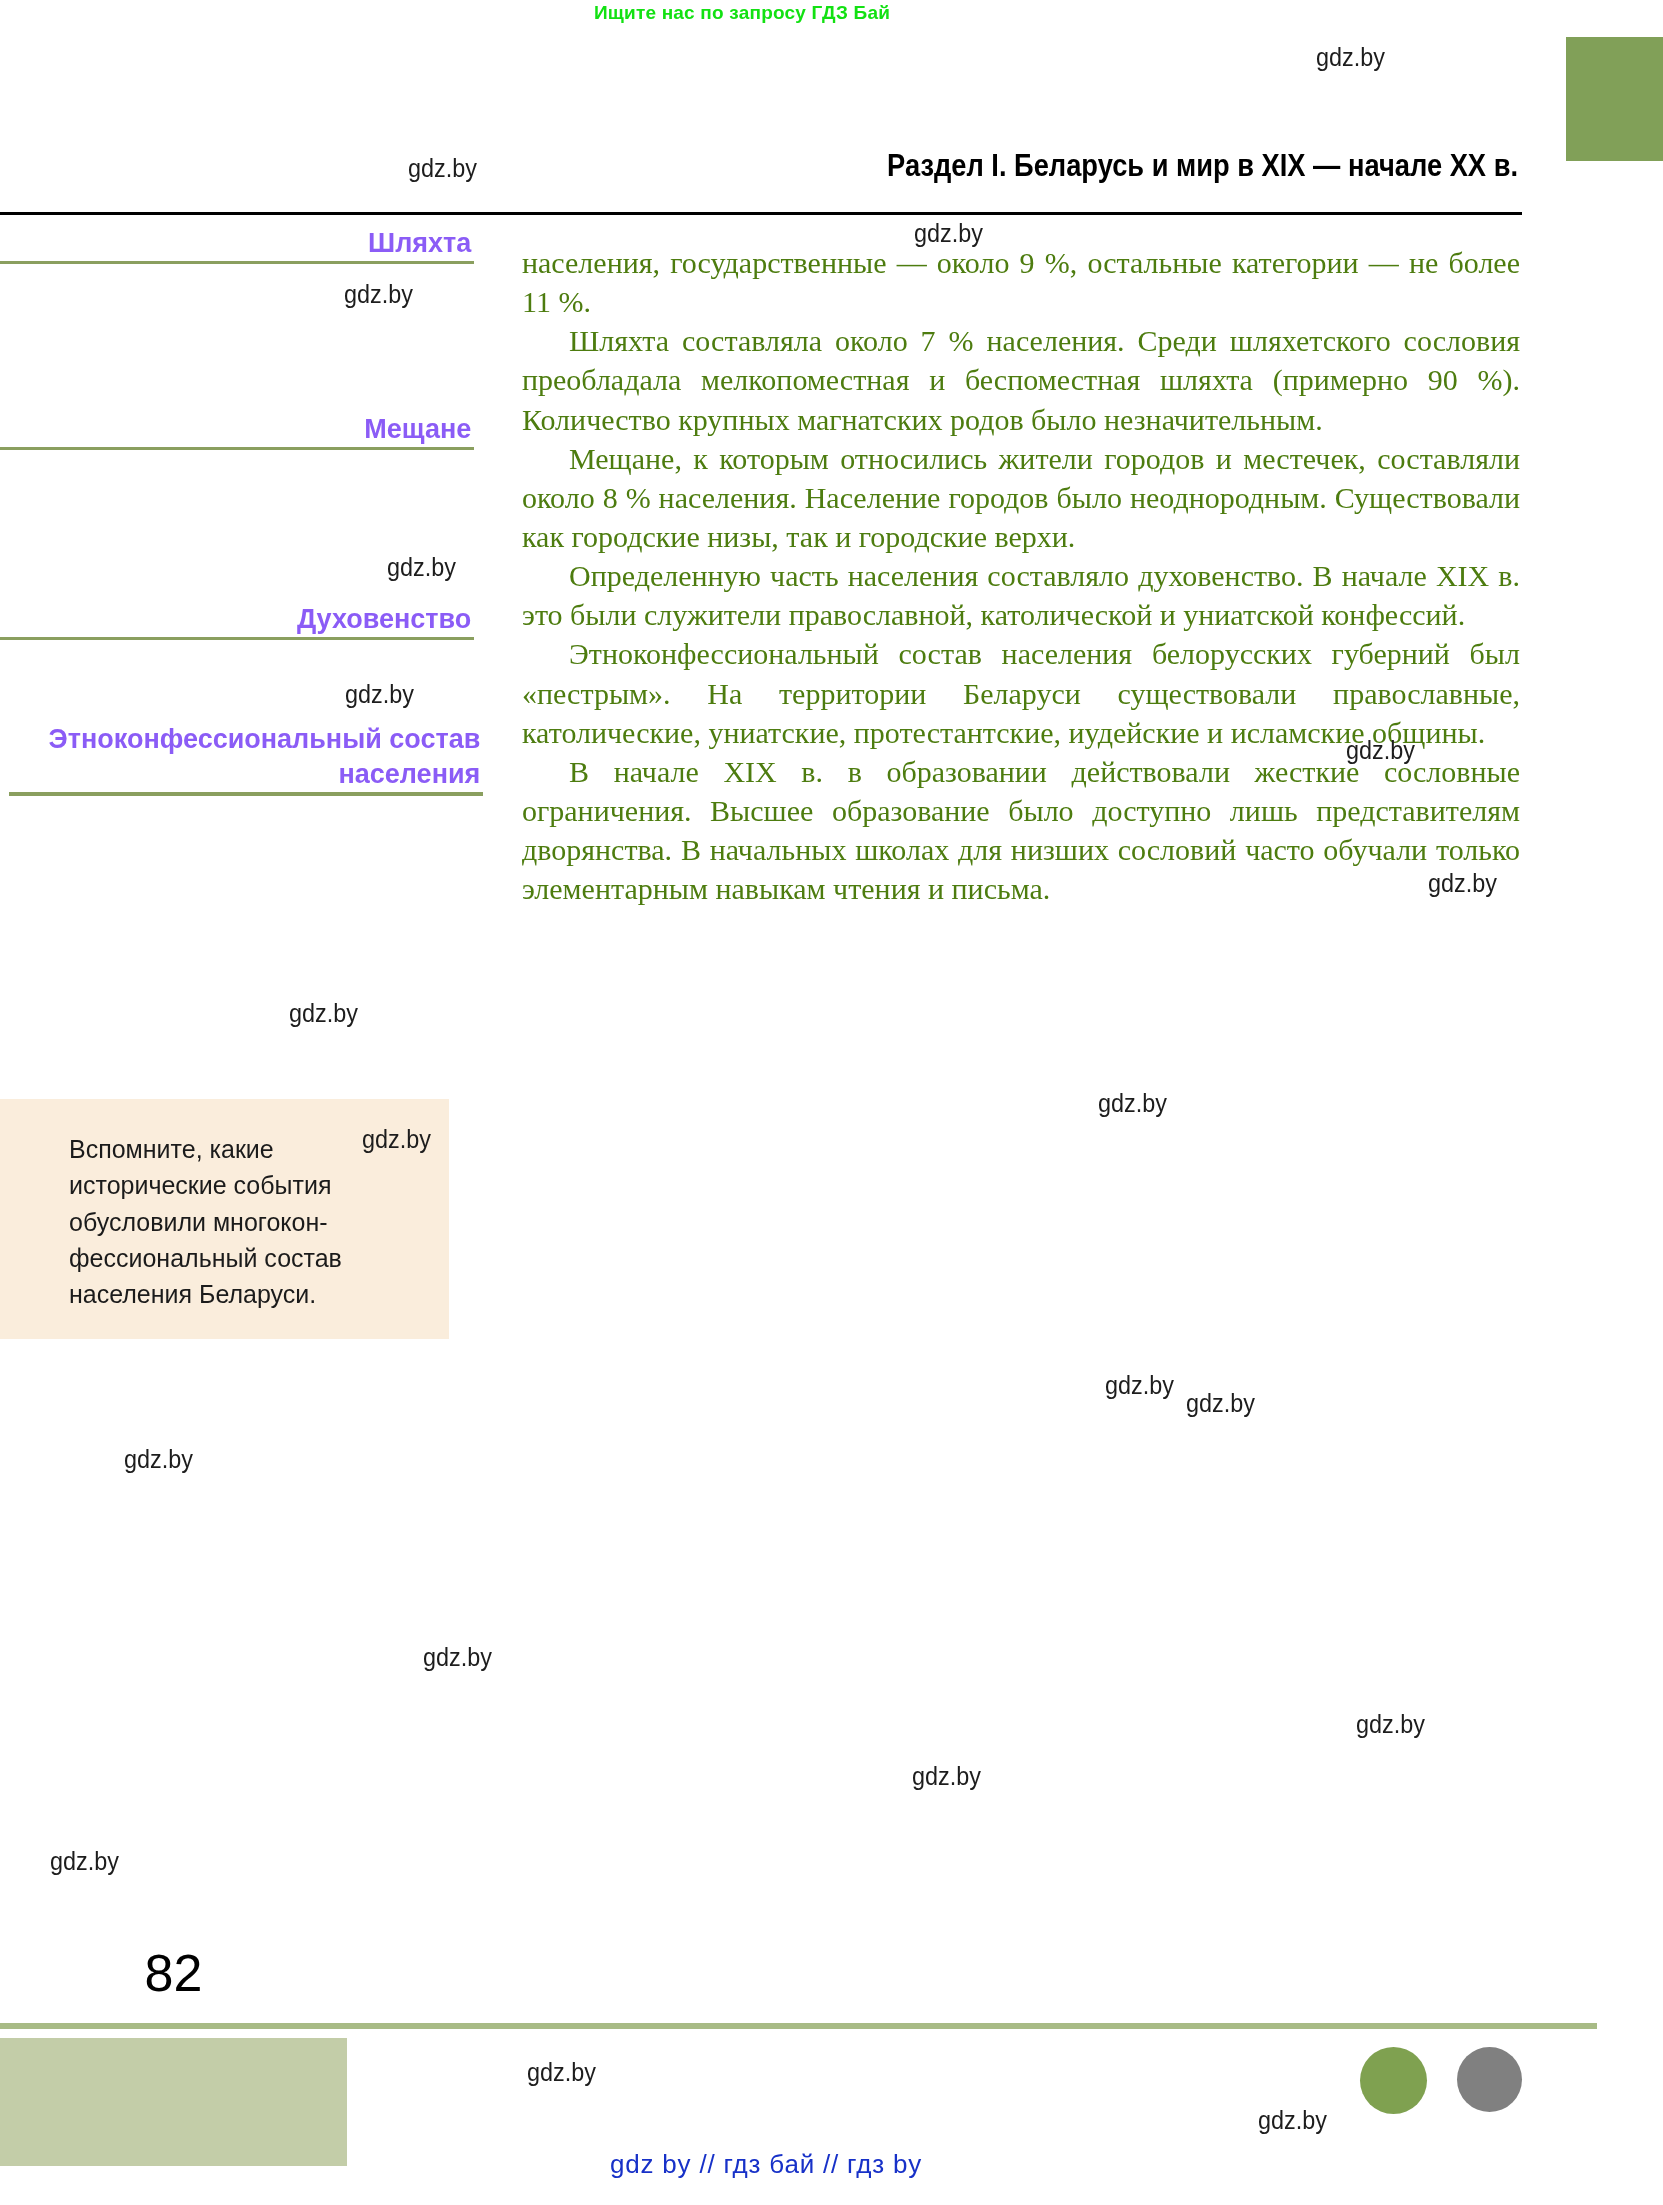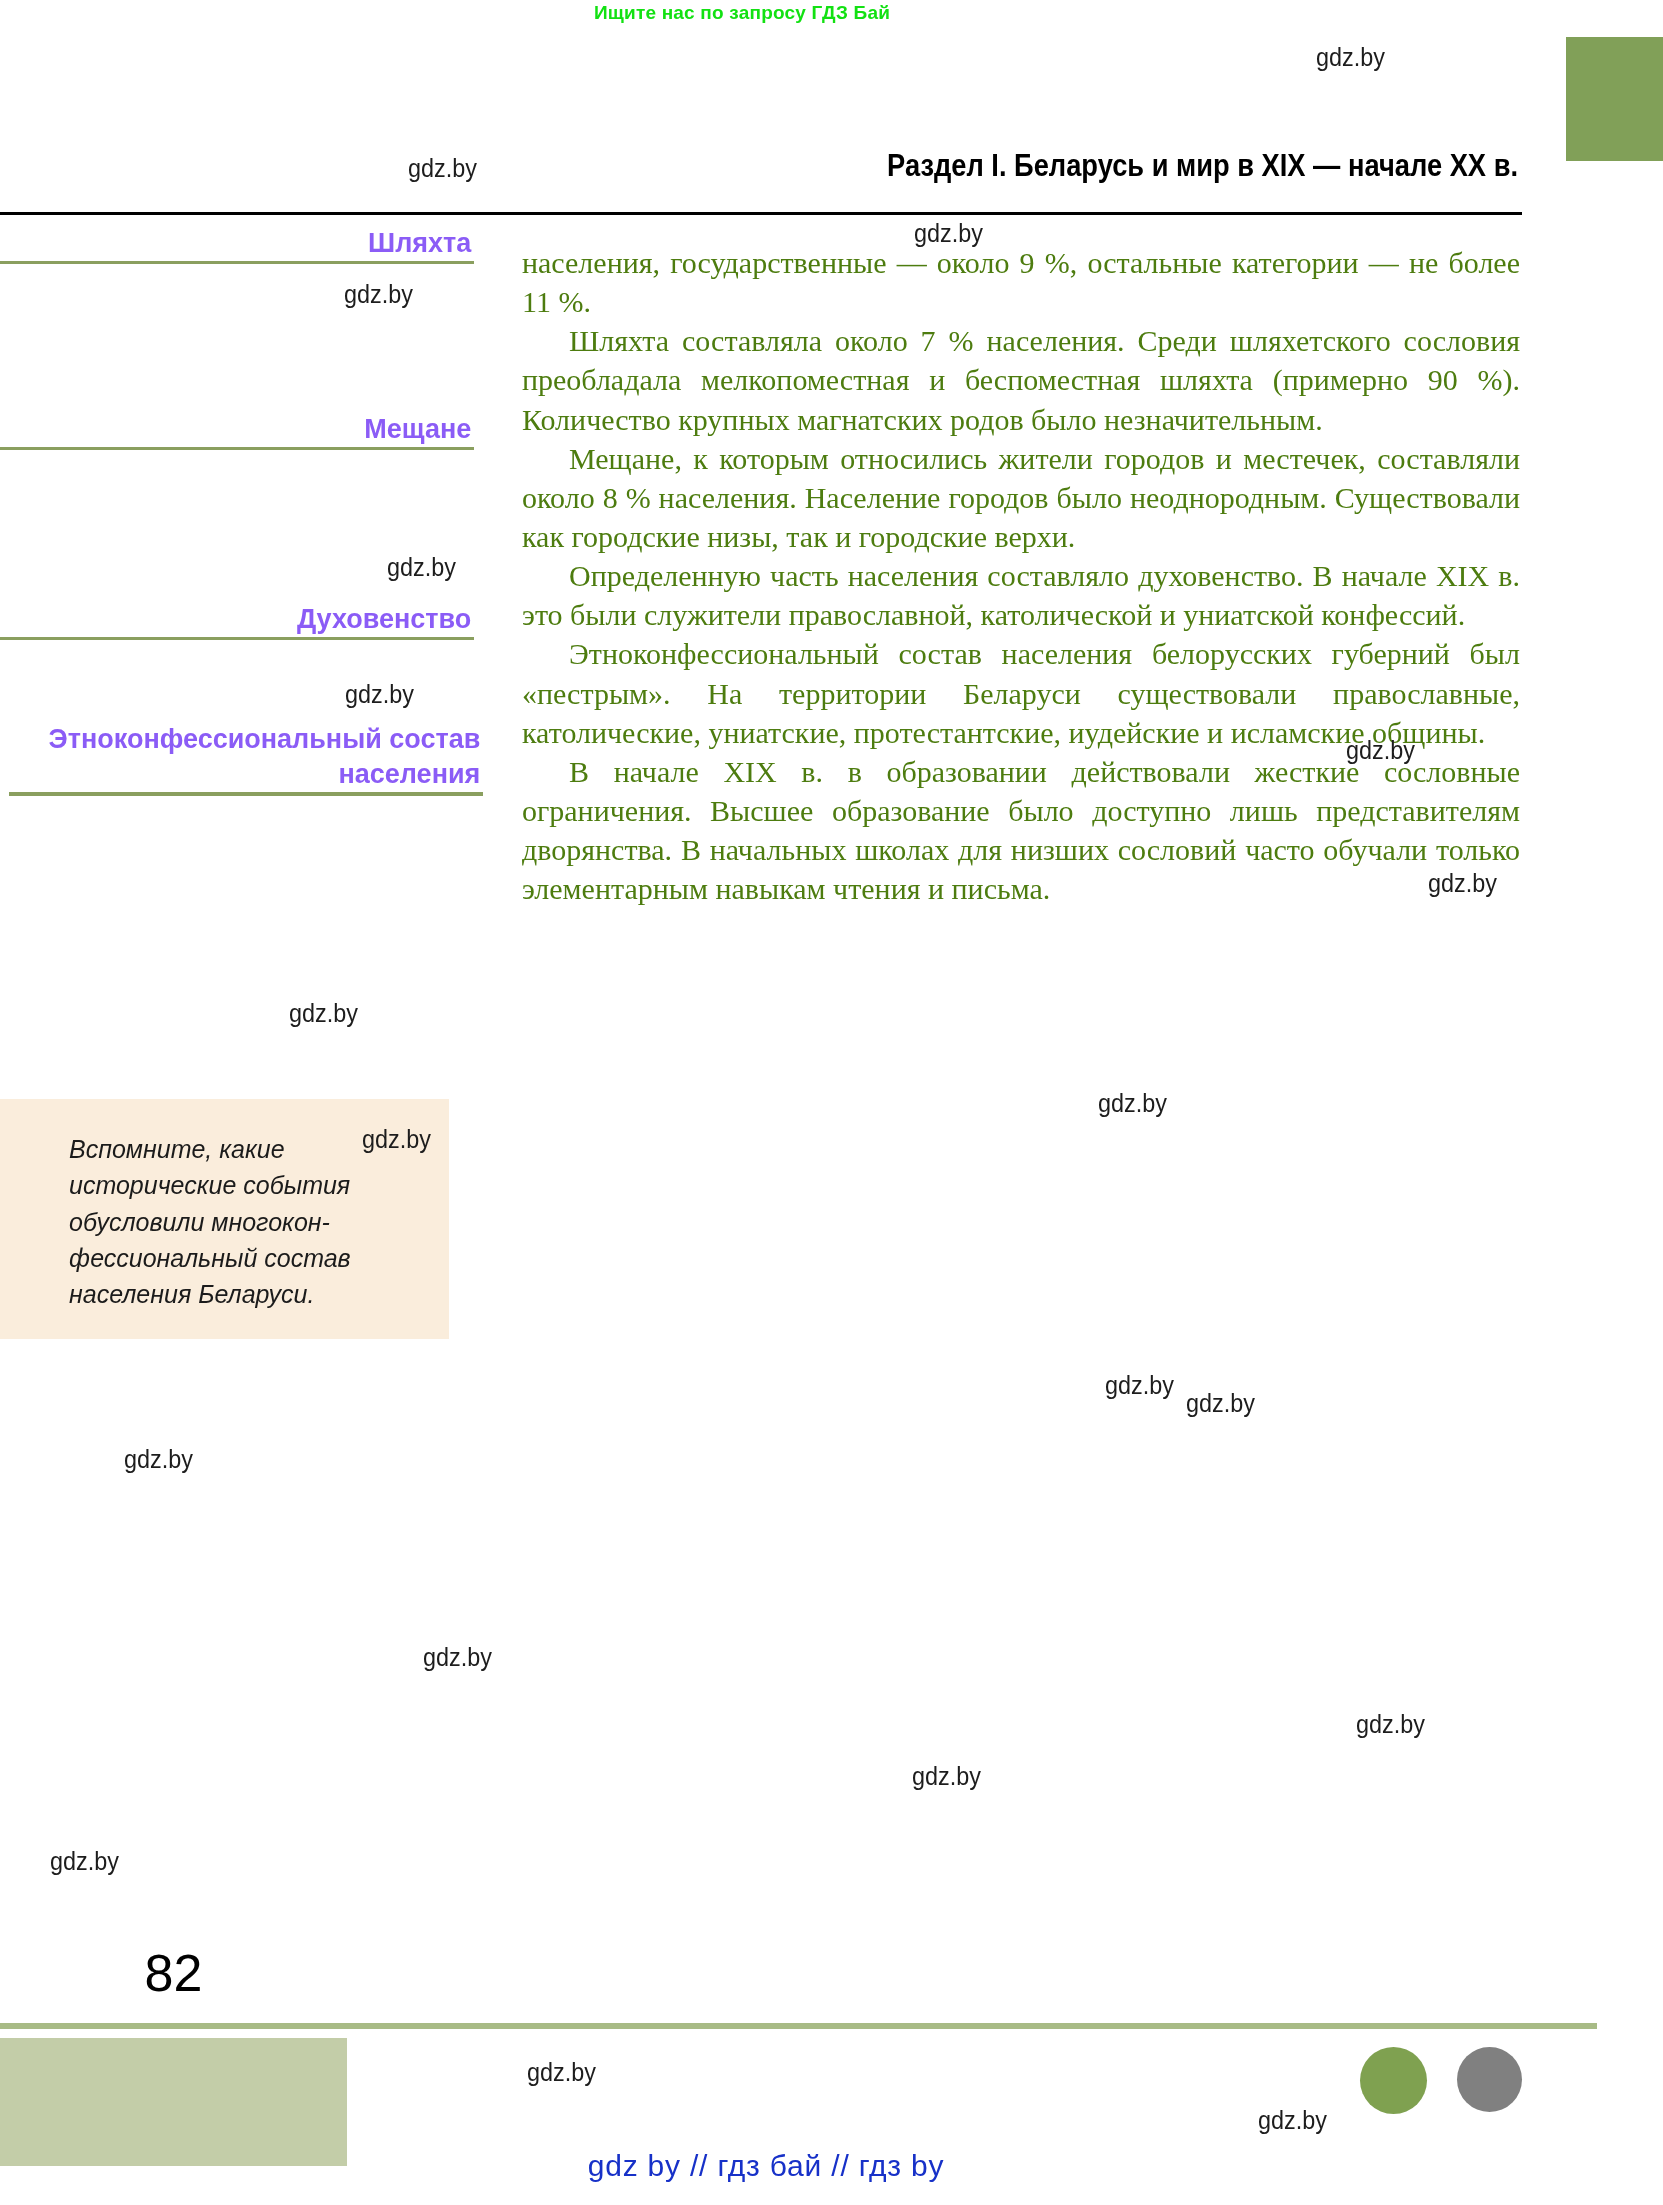--- a/index.html
+++ b/index.html
@@ -107,21 +107,20 @@
     background: #faeddc;
     box-sizing: border-box;
     padding: 32px 34px 0 69px;
   }
   .callout-text {
     font-family: "Liberation Sans", "DejaVu Sans", sans-serif;
     font-size: 25px;
     line-height: 1.45;
     color: #1b1b1b;
     text-align: left;
-    font-style: italic;
   }
 
   
   .main-col {
     position: absolute;
     top: 243px;
     left: 522px;
     width: 998px;
   }
   .main-col p {
@@ -181,21 +180,21 @@
     height: 65px;
     background: #808080;
   }
   .bottom-link {
     position: absolute;
     top: 2149px;
     left: 0;
     width: 1532px;
     text-align: center;
     font-family: "Liberation Sans", "DejaVu Sans", sans-serif;
-    font-size: 30px;
+    font-size: 26px;
     color: #1731c8;
     letter-spacing: 0.8px;
   }
 
   
   .wm {
     position: absolute;
     font-family: "Liberation Sans Narrow", "Liberation Sans", "DejaVu Sans", sans-serif;
     font-size: 26px;
     color: #1d1d1d;

